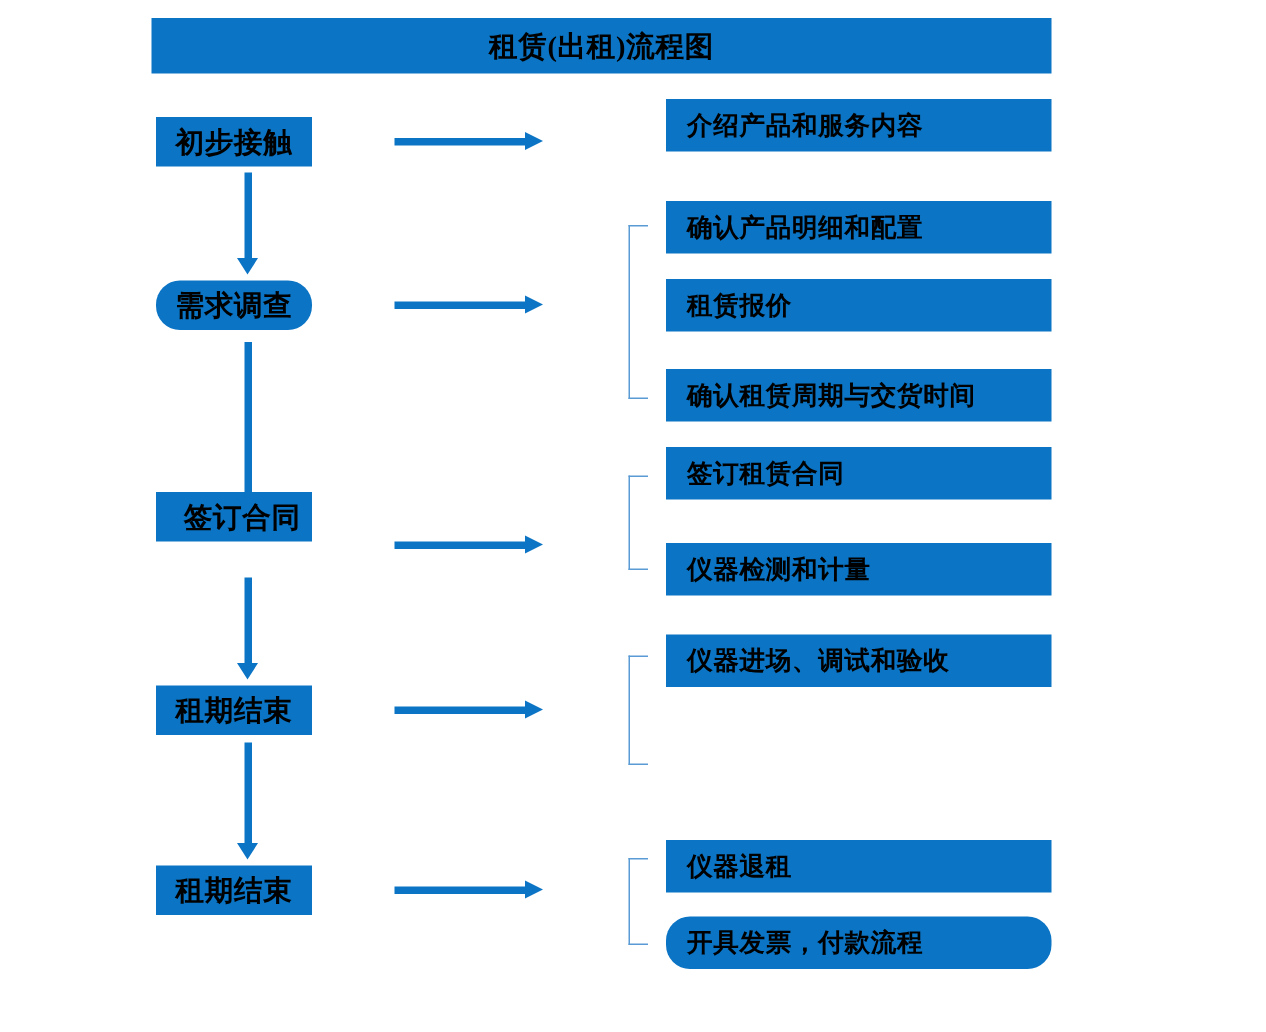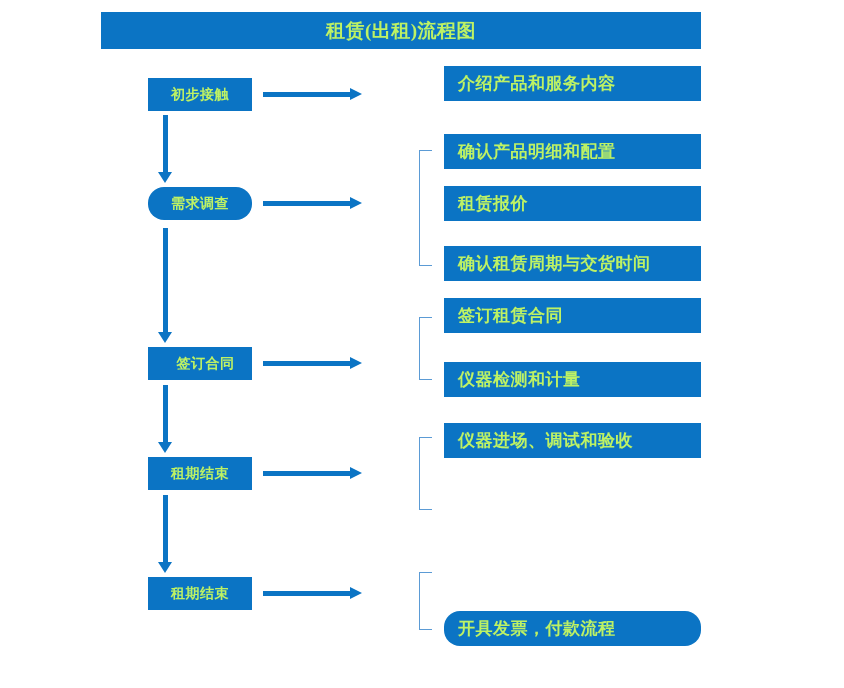--- a/index.html
+++ b/index.html
@@ -17,21 +17,21 @@
   #canvas {
     position: absolute;
     left: 0; top: 0;
     width: 844px;
     height: 688px;
   }
 
   .box {
     position: absolute;
     background: #0B74C4;
-    color: #bef264;
+    color: #000000;
     font-weight: bold;
     display: flex;
     align-items: center;
     box-sizing: border-box;
     letter-spacing: 0.5px;
     white-space: nowrap;
   }
 
   
   .title-bar {
@@ -42,22 +42,21 @@
     justify-content: center;
     font-size: 19px;
   }
 
   
   .stage-box {
     left: 104px;
     width: 104px;
     height: 33px;
     justify-content: center;
-    font-size: 14px;
-    margin-left: 44px;
+    font-size: 19px;
   }
 
   
   .detail-box {
     left: 444px;
     width: 257px;
     height: 35px;
     padding-left: 14px;
     font-size: 17px;
   }
@@ -111,21 +110,21 @@
 </style>
 </head>
 <body>
 
 <div id="canvas">
 
   <div class="box title-bar">租赁(出租)流程图</div>
 
   <div class="box stage-box" style="top:78px;">初步接触</div>
   <div class="box stage-box" style="top:187px;border-radius:16px;">需求调查</div>
-  <div class="box stage-box" style="top:347px;padding-left:11px;">签订合同</div>
+  <div class="box stage-box" style="top:328px;padding-left:11px;">签订合同</div>
   <div class="box stage-box" style="top:457px;">租期结束</div>
   <div class="box stage-box" style="top:577px;">租期结束</div>
 
   <div class="v-arrow" style="top:115px; height:58px;"></div>
   <div class="v-arrow" style="top:228px; height:105px;"></div>
   <div class="v-arrow" style="top:385px; height:58px;"></div>
   <div class="v-arrow" style="top:495px; height:68px;"></div>
 
   <div class="h-arrow" style="top:92px;"></div>
   <div class="h-arrow" style="top:201px;"></div>
@@ -138,15 +137,16 @@
   <div class="bracket" style="top:437px; height:73px;"></div>
   <div class="bracket" style="top:572px; height:58px;"></div>
 
   <div class="box detail-box" style="top:66px;">介绍产品和服务内容</div>
   <div class="box detail-box" style="top:134px;">确认产品明细和配置</div>
   <div class="box detail-box" style="top:186px;">租赁报价</div>
   <div class="box detail-box" style="top:246px;">确认租赁周期与交货时间</div>
   <div class="box detail-box" style="top:298px;">签订租赁合同</div>
   <div class="box detail-box" style="top:362px;">仪器检测和计量</div>
   <div class="box detail-box" style="top:423px;">仪器进场、调试和验收</div>
+  <div class="box detail-box" style="top:560px;">仪器退租</div>
   <div class="box detail-box" style="top:611px;border-radius:16px;">开具发票，付款流程</div>
 
 </div>
 
 </body></html>

